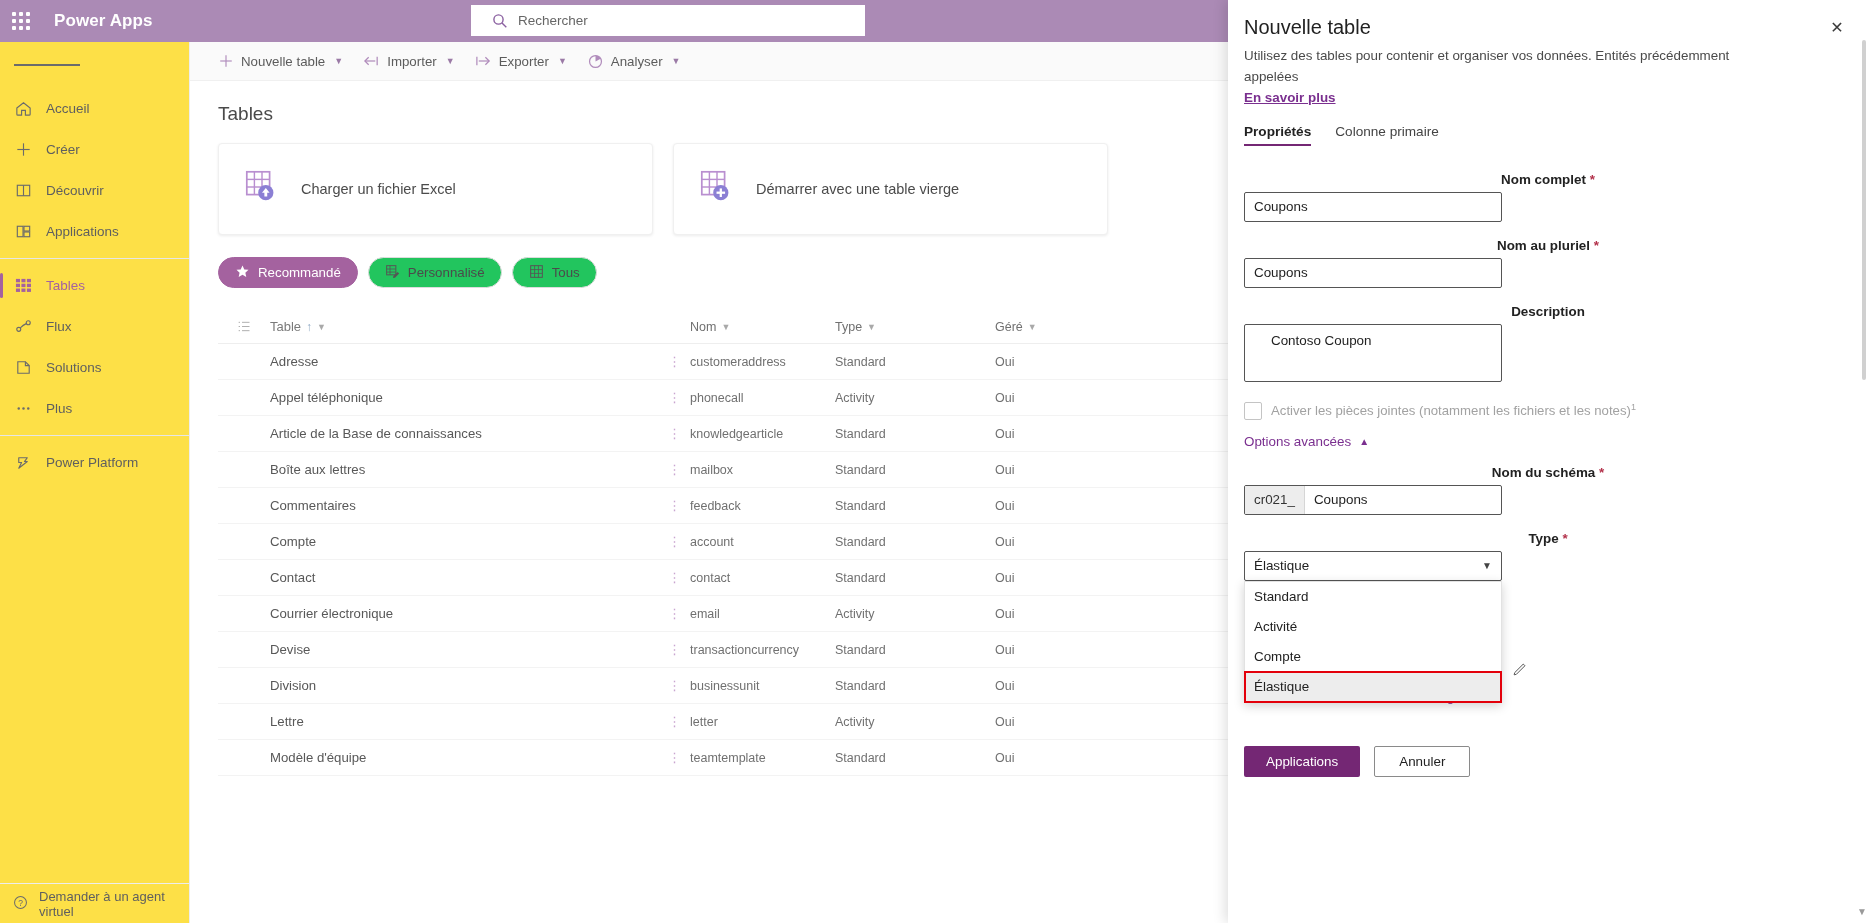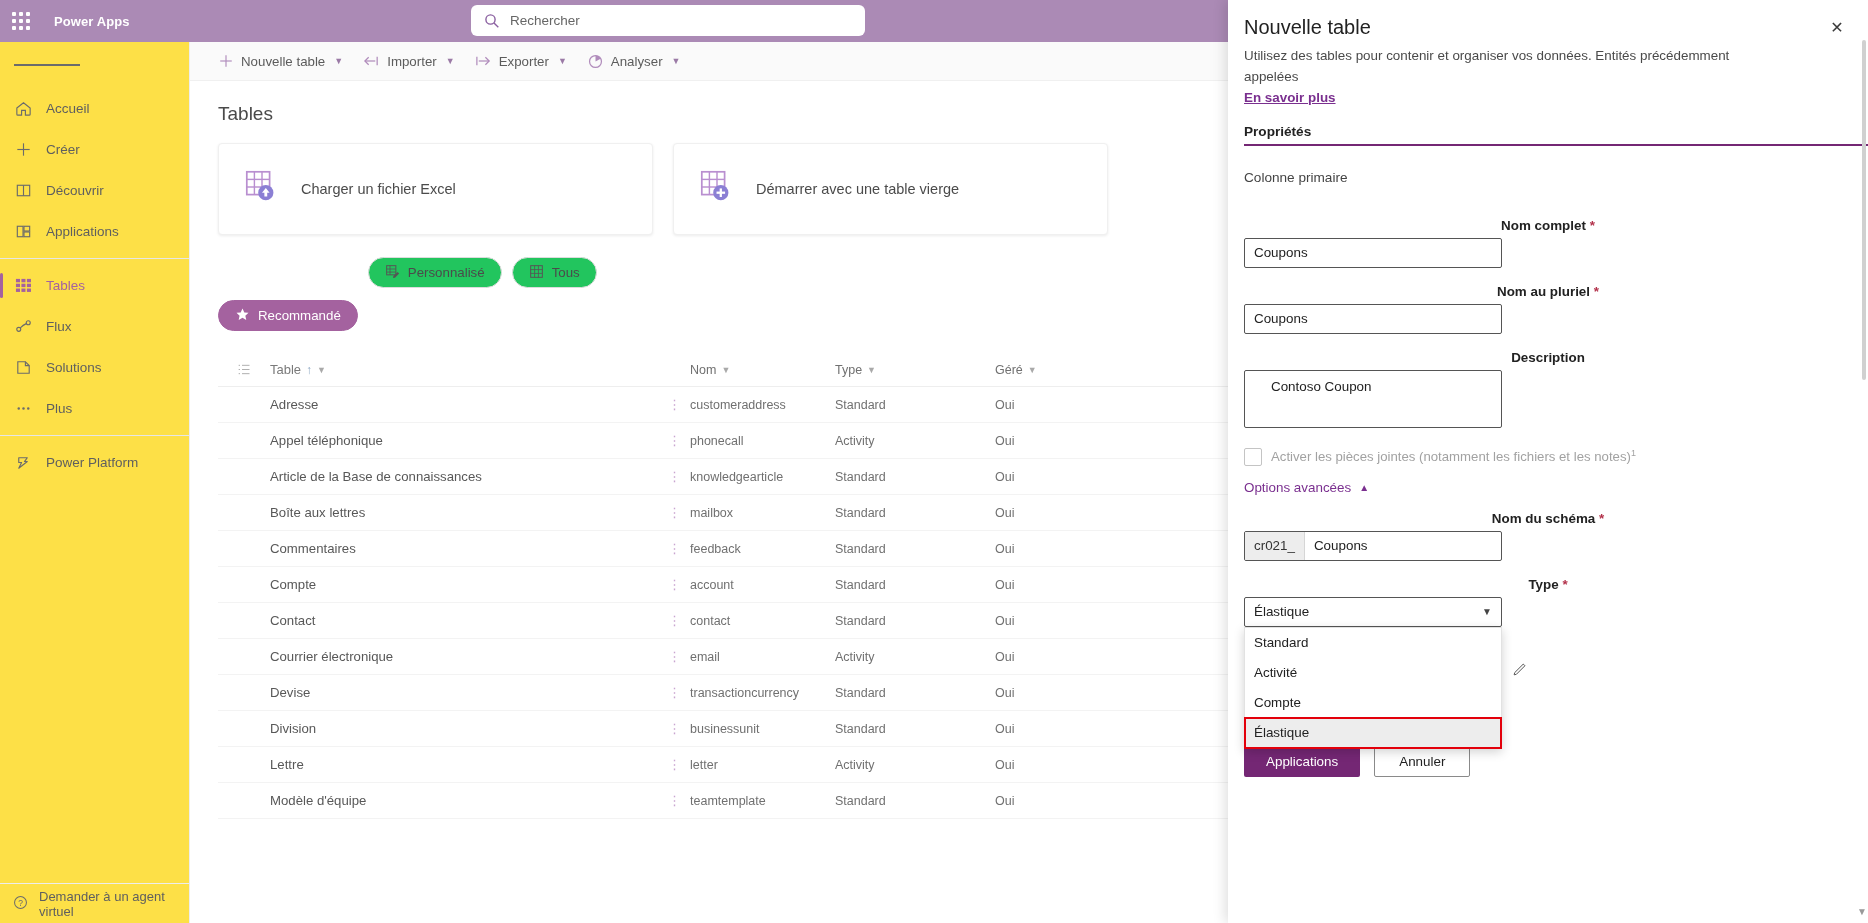--- a/index.html
+++ b/index.html
@@ -14,25 +14,25 @@
 
   
   .topbar {
     position: absolute; top:0; left:0; width:1868px; height:42px;
     background:#ab8ab5; display:flex; align-items:center;
   }
   .waffle { width:42px; height:42px; display:flex; align-items:center; justify-content:center; cursor:pointer;}
   .waffle-grid { display:grid; grid-template-columns:repeat(3,4px); grid-template-rows:repeat(3,4px); gap:3px; }
   .waffle-grid i { width:4px;height:4px;background:#fff;border-radius:1px;display:block;}
   .brand {
-    color:#fff; font-size:13px; font-weight:bold; margin-left:12px; letter-spacing:.1px;
+    color:#fff; font-size:17px; font-weight:bold; margin-left:12px; letter-spacing:.1px;
   }
   .searchwrap {
     position:absolute; left:471px; top:5px; width:394px; height:31px;
-    background:#fff; border-radius:6px; display:flex; align-items:center; padding:0 13px;
+    background:#fff; border-radius:0; display:flex; align-items:center; padding:0 21px;
   }
   .search-ico { width:16px;height:16px; margin-right:8px; flex:none; }
   .searchwrap input {
     border:none; outline:none; font-size:13.5px; color:#555; width:100%;
     font-family:"Liberation Sans", sans-serif; background:transparent;
   }
   .searchwrap input::placeholder{ color:#666; }
 
   
   .leftnav {
@@ -77,21 +77,21 @@
     cursor:pointer;
   }
   .card-label { font-size:14.5px; color:#4b4b4b; }
 
   .pills { display:flex; gap:10px; padding:22px 0 0 28px; }
   .pill {
     display:flex; align-items:center; gap:8px; height:31px; padding:0 16px;
     border-radius:17px; border:1px solid #dcdcdc; background:#22c55e;
     font-size:13.3px; color:#4b4b4b; cursor:pointer;
   }
-  .pill.sel { background:#a4629f; border-color:#a4629f; color:#fff;margin-top:43px; }
+  .pill.sel { background:#a4629f; border-color:#a4629f; color:#fff; }
 
   
   .tbl { margin:22px 0 0 28px; width:1620px; }
   .tbl-head {
     display:flex; align-items:center; height:34px; border-bottom:1px solid #eee;
     font-size:13px; color:#7a7a7a;
   }
   .tbl-row {
     display:flex; align-items:center; height:36px; border-bottom:1px solid #f3f3f3;
     font-size:13.2px; color:#585858; cursor:pointer;
@@ -112,21 +112,21 @@
     box-shadow:-3px 0 12px rgba(0,0,0,.13); z-index:20;
   }
   .panel-head { padding:16px 28px 0 16px; position:relative; }
   .panel-title { font-size:20px; color:#222; font-weight:400; }
   .panel-desc { font-size:13.4px; color:#4a4a4a; line-height:1.55; margin-top:7px; max-width:492px;}
   .panel-link { font-size:13.4px; color:#7a2f8f; text-decoration:underline; display:inline-block; margin-top:2px; cursor:pointer;font-weight:bold;}
   .panel-close {
     position:absolute; right:16px; top:12px; width:30px;height:30px;
     display:flex;align-items:center;justify-content:center; cursor:pointer; color:#3b3b3b; font-size:16px;
   }
-  .tabs { display:flex; gap:24px; padding:18px 0 0 16px; border-bottom:none;flex-direction:column; }
+  .tabs { display:flex; gap:24px; padding:18px 0 0 16px; border-bottom:none; }
   .tab { font-size:13.6px; color:#444; padding-bottom:7px; cursor:pointer; position:relative;}
   .tab.active { font-weight:bold; color:#222; }
   .tab.active::after { content:""; position:absolute;left:0;bottom:0;height:2px;width:100%;background:#742774;}
 
   .form { padding:10px 16px 0 16px; }
   .flabel { font-size:13.4px; color:#222; font-weight:bold; margin:16px 0 5px 0;text-align:center;}
   .req { color:#b3324b; font-weight:bold; }
   .finput {
     width:258px; height:30px; border:1px solid #555; border-radius:2px;
     font-size:13.4px; color:#222; padding:0 9px; outline:none;

